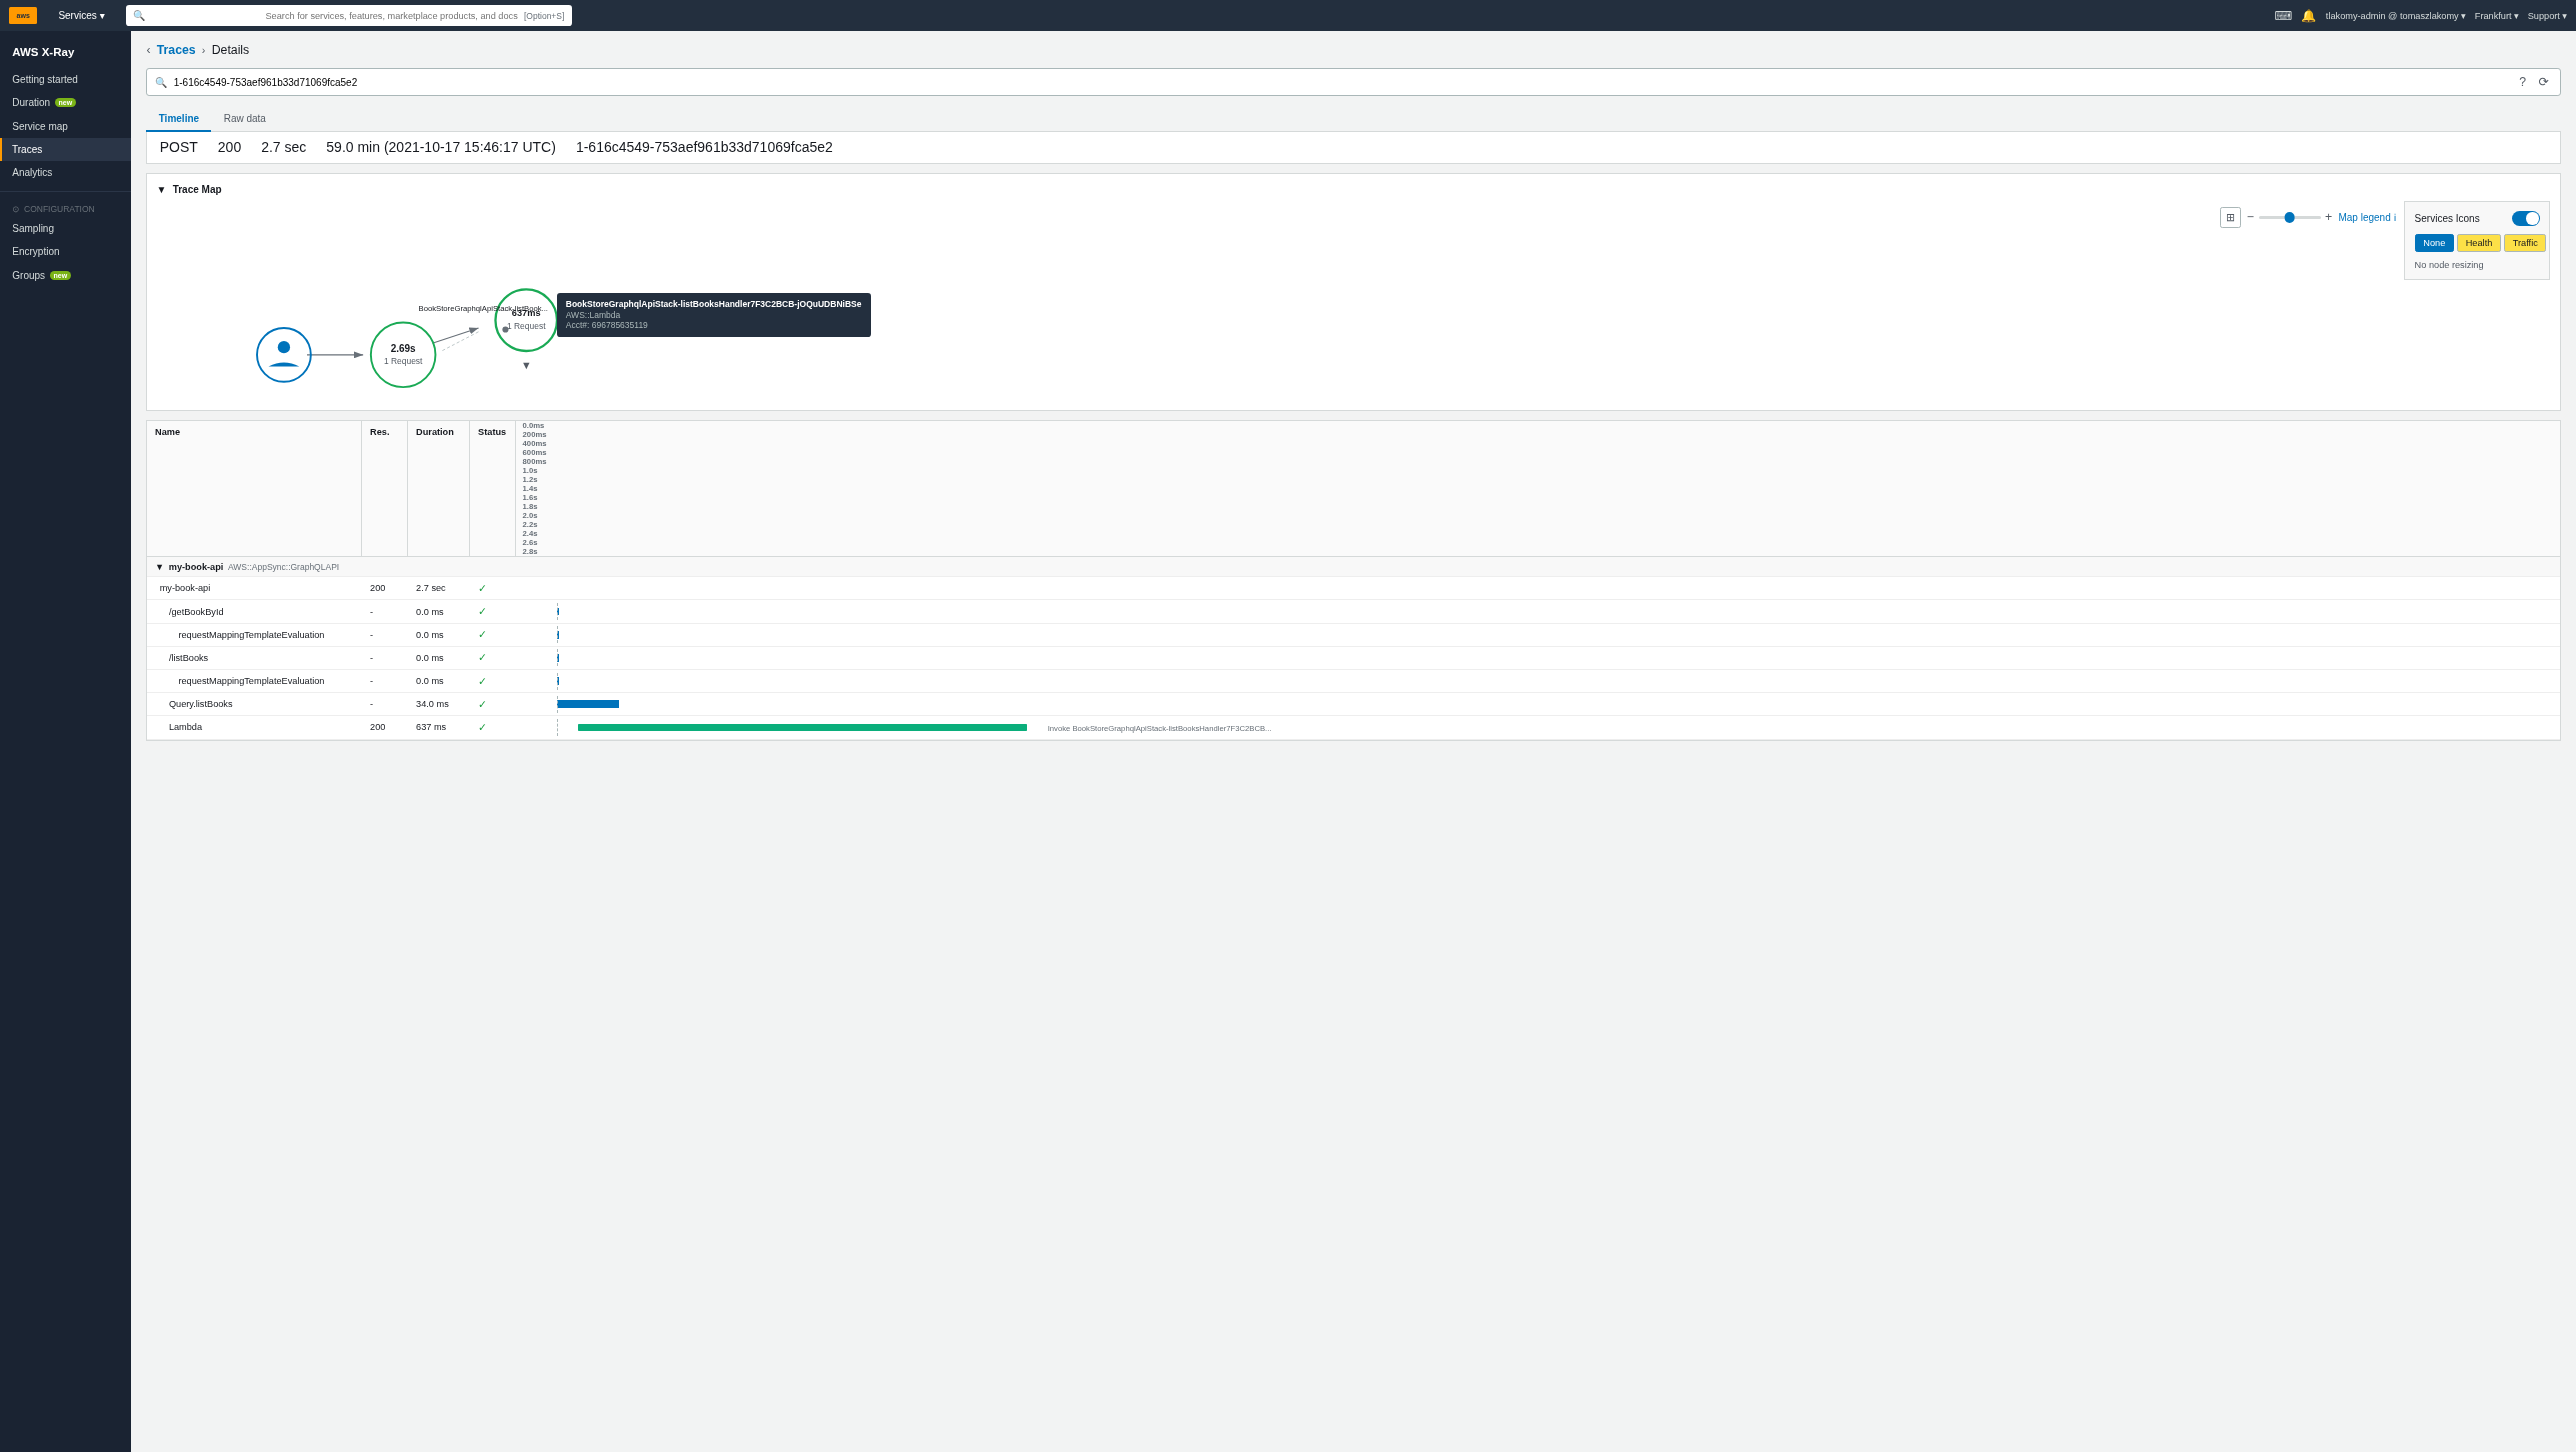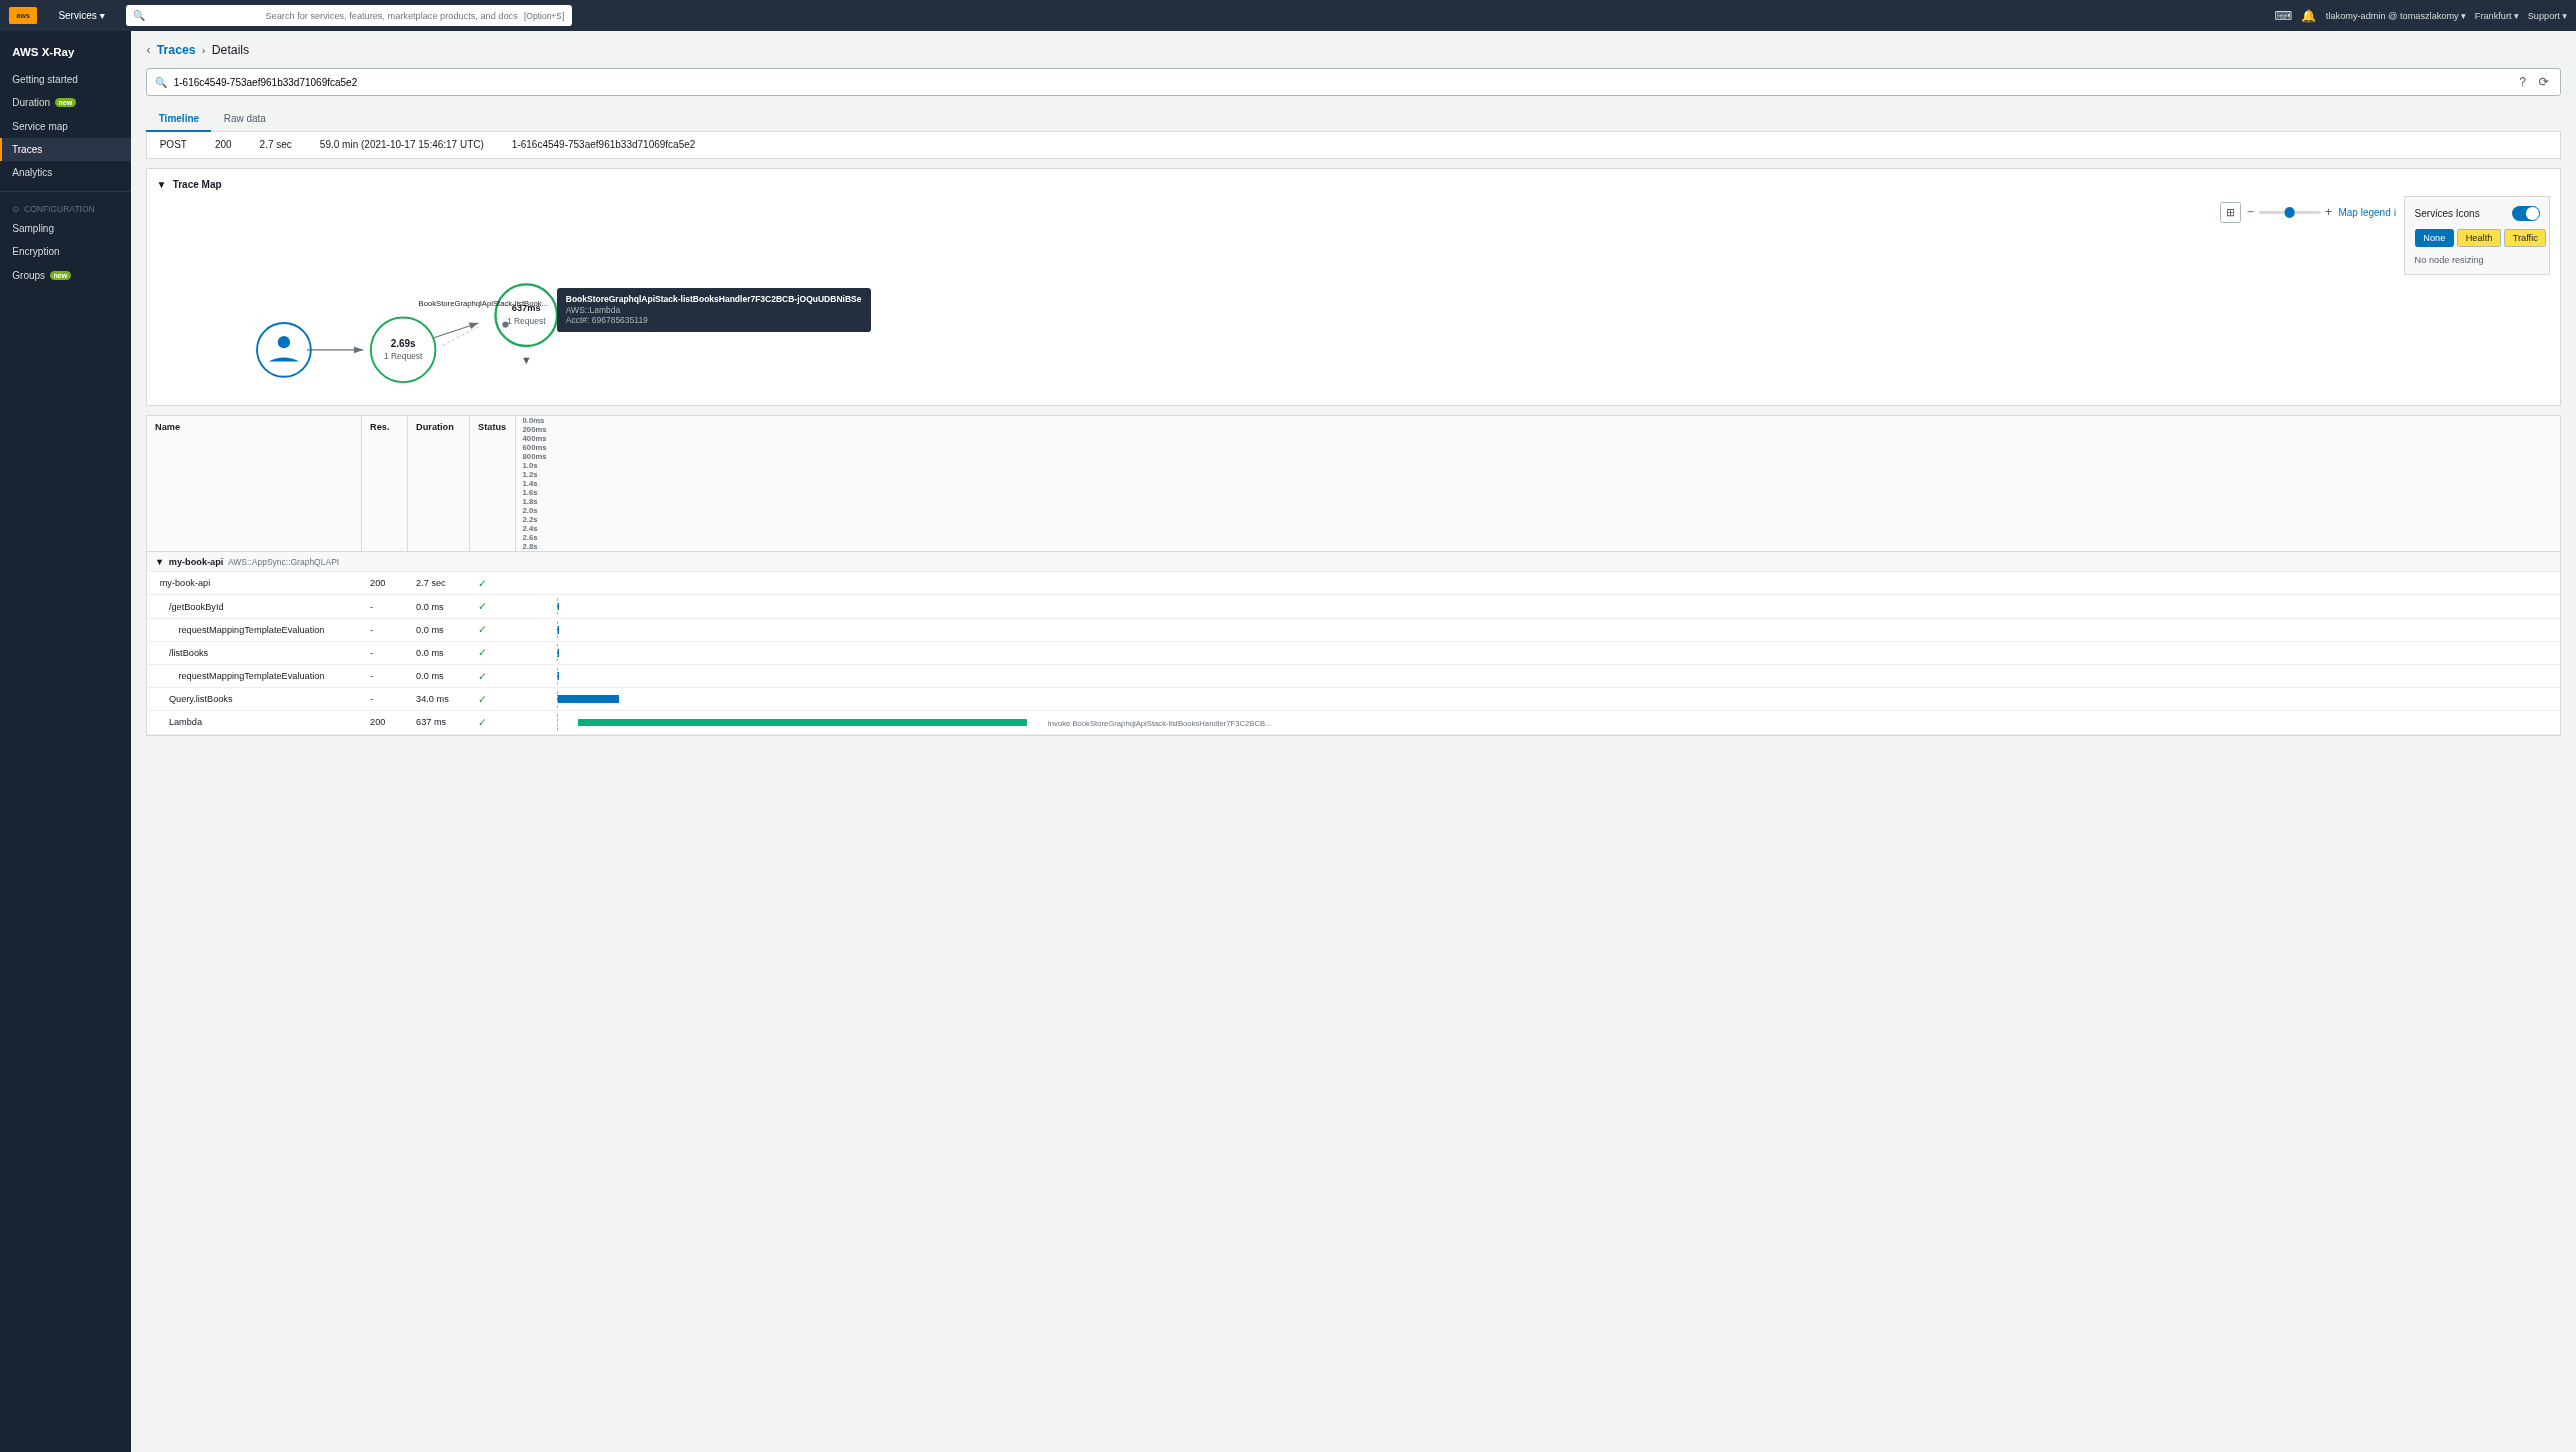--- a/index.html
+++ b/index.html
@@ -201,25 +201,25 @@
     .tab.active {
       color: #0073bb;
       border-bottom-color: #0073bb;
       font-weight: 600;
     }
 
     
     .trace-meta-row {
       display: flex;
       align-items: center;
-      gap: 28px;
+      gap: 20px;
       background: #fff;
       border: 0.8px solid #d5d9d9;
       padding: 7.7px 12.3px;
-      font-size: 10px;
+      font-size: 14px;
       border-top: none;
     }
     .trace-meta-item { color: #16191f; }
 
     
     .trace-map-section {
       background: #fff;
       border: 0.8px solid #d5d9d9;
       margin-top: 9.2px;
       padding: 9.2px;

